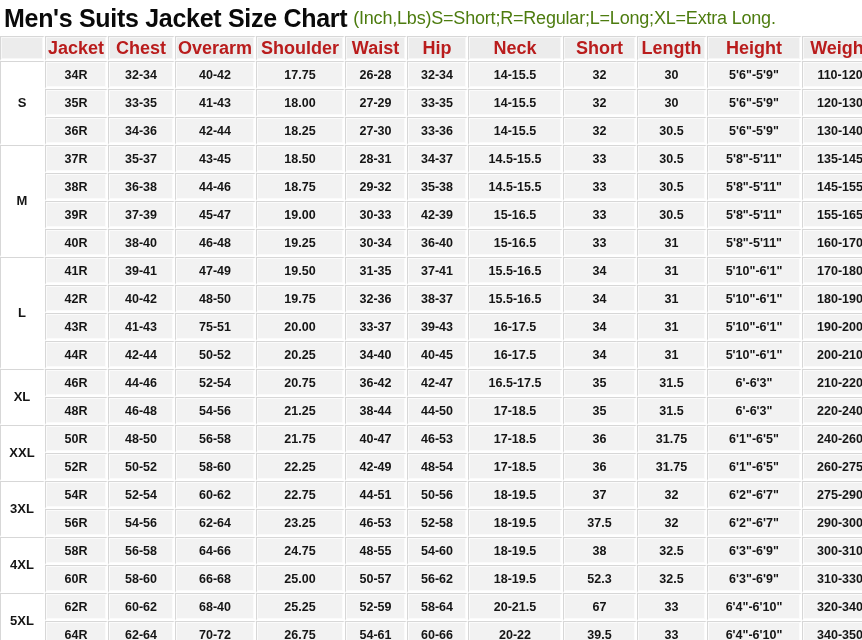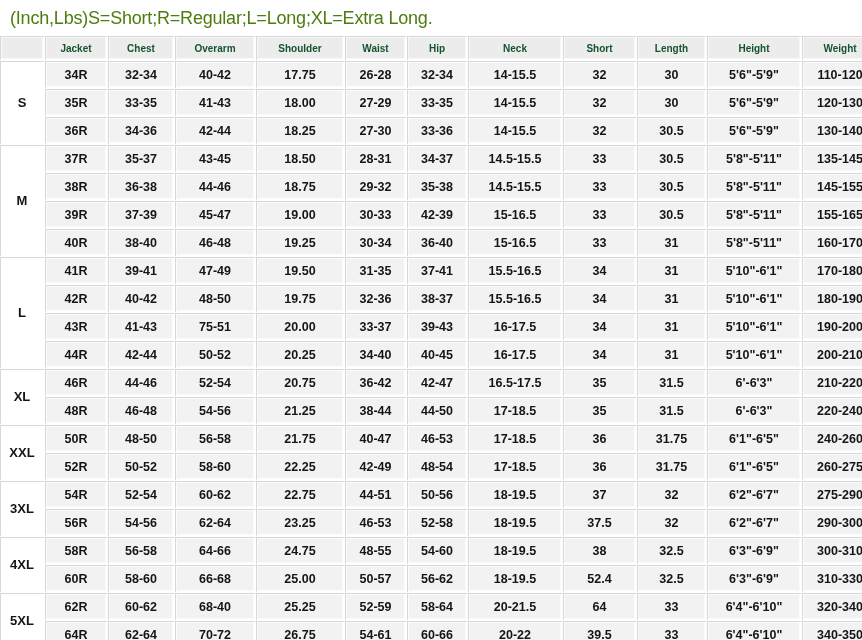--- a/index.html
+++ b/index.html
@@ -52,22 +52,22 @@
     border-left: 1px solid #d7d7d7;
     text-align: center;
     font-weight: bold;
     padding: 0;
     overflow: hidden;
     white-space: nowrap;
   }
   thead th {
     background: #ececec;
     height: 22px;
-    font-size: 10px;
-    color: #14532d;
+    font-size: 18px;
+    color: #b91c1c;
     box-shadow: inset 0 0 0 1px #f7f7f7;
   }
   tbody td {
     background: #f2f2f2;
     height: 25px;
     color: #151515;
     box-shadow: inset 0 0 0 1px #fbfbfb;
   }
   td.size-cell {
     background: #ffffff;
@@ -90,20 +90,21 @@
   col.c-neck    { width: 95px; }
   col.c-sleeve  { width: 74px; }
   col.c-length  { width: 70px; }
   col.c-height  { width: 95px; }
   col.c-weight  { width: 77px; }
 </style>
 </head>
 <body>
 
 <div id="title-bar">
+  <span id="title-main">Men's Suits Jacket Size Chart</span>
   <span id="title-sub">(Inch,Lbs)S=Short;R=Regular;L=Long;XL=Extra Long.</span>
 </div>
 
 <table id="size-table">
   <colgroup>
     <col class="c-size">
       <col class="c-jacket">
       <col class="c-chest">
       <col class="c-overarm">
     <col class="c-shoulder">
@@ -374,35 +375,35 @@
         <td>300-310</td>
       </tr>
       <tr>
         <td>60R</td>
         <td>58-60</td>
         <td>66-68</td>
         <td>25.00</td>
         <td>50-57</td>
         <td>56-62</td>
         <td>18-19.5</td>
-        <td>52.4</td>
+        <td>52.3</td>
         <td>32.5</td>
         <td>6'3"-6'9"</td>
         <td>310-330</td>
       </tr>
       <tr>
         <td class="size-cell" rowspan="2">5XL</td>
         <td>62R</td>
         <td>60-62</td>
         <td>68-40</td>
         <td>25.25</td>
         <td>52-59</td>
         <td>58-64</td>
         <td>20-21.5</td>
-        <td>64</td>
+        <td>67</td>
         <td>33</td>
         <td>6'4"-6'10"</td>
         <td>320-340</td>
       </tr>
       <tr>
         <td>64R</td>
         <td>62-64</td>
         <td>70-72</td>
         <td>26.75</td>
         <td>54-61</td>

